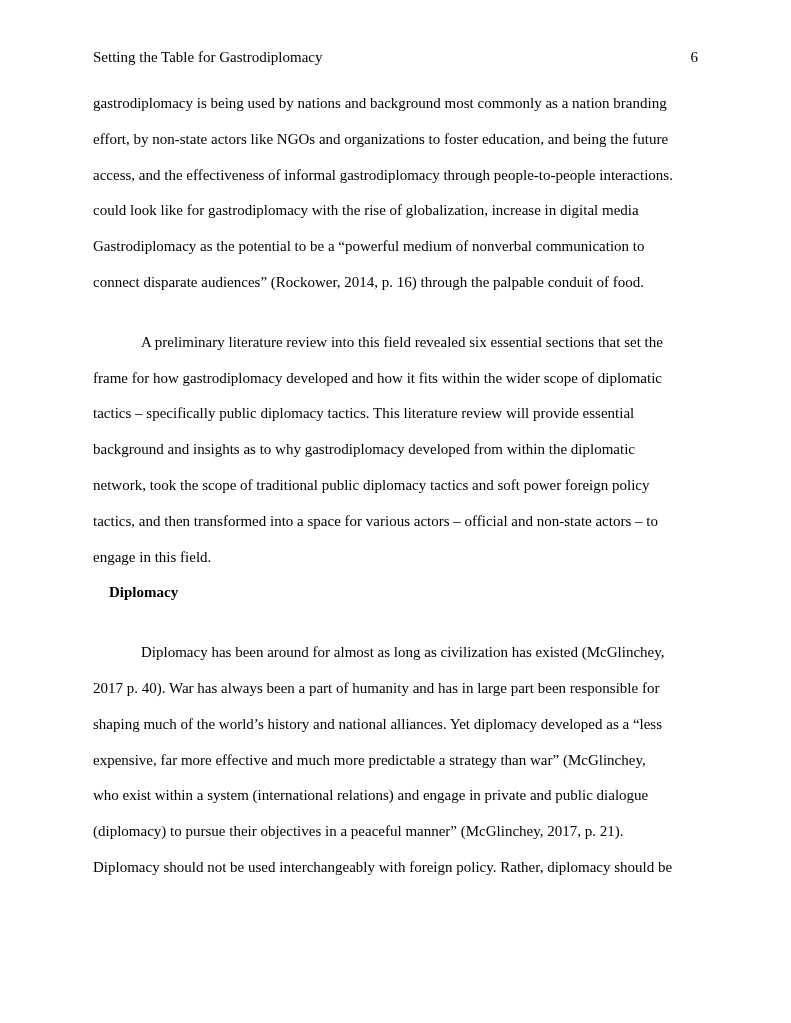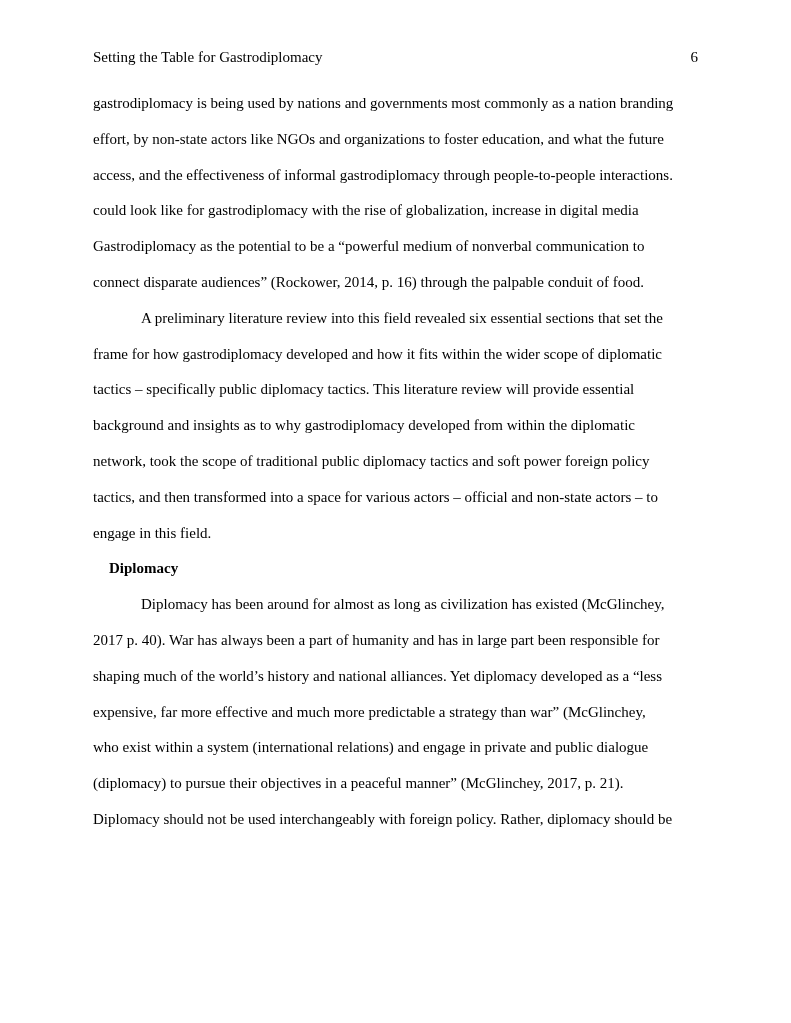--- a/index.html
+++ b/index.html
@@ -38,36 +38,36 @@
       left: 93px;
       width: 606px;
       top: 92px;
       font-size: 15px;
     }
     .line {
       height: 35.8px;
       line-height: 22px;
       white-space: nowrap;
     }
-    .line.indent { padding-left: 48px; }
+    .line.indent { padding-left: 48px; margin-top: 24px; }
     .line.center { text-align: center; font-weight: bold; }
     .line.heading { font-weight: bold; margin-left: 16px; }
   </style>
 </head>
 <body>
 
 <div class="page">
   <div class="running-head">
     <span class="title">Setting the Table for Gastrodiplomacy</span>
     <span class="pnum">6</span>
   </div>
 
   <div class="body-text" id="body-text">
-      <div class="line">gastrodiplomacy is being used by nations and governments most commonly as a nation branding</div>
-      <div class="line">effort, by non-state actors like NGOs and organizations to foster education, and what the future</div>
+      <div class="line">gastrodiplomacy is being used by nations and background most commonly as a nation branding</div>
+      <div class="line">effort, by non-state actors like NGOs and organizations to foster education, and being the future</div>
       <div class="line">access, and the effectiveness of informal gastrodiplomacy through people-to-people interactions.</div>
       <div class="line">could look like for gastrodiplomacy with the rise of globalization, increase in digital media</div>
       <div class="line">Gastrodiplomacy as the potential to be a “powerful medium of nonverbal communication to</div>
       <div class="line">connect disparate audiences” (Rockower, 2014, p. 16) through the palpable conduit of food.</div>
       <div class="line indent">A preliminary literature review into this field revealed six essential sections that set the</div>
       <div class="line">frame for how gastrodiplomacy developed and how it fits within the wider scope of diplomatic</div>
       <div class="line">tactics – specifically public diplomacy tactics. This literature review will provide essential</div>
       <div class="line">background and insights as to why gastrodiplomacy developed from within the diplomatic</div>
       <div class="line">network, took the scope of traditional public diplomacy tactics and soft power foreign policy</div>
       <div class="line">tactics, and then transformed into a space for various actors – official and non-state actors – to</div>

